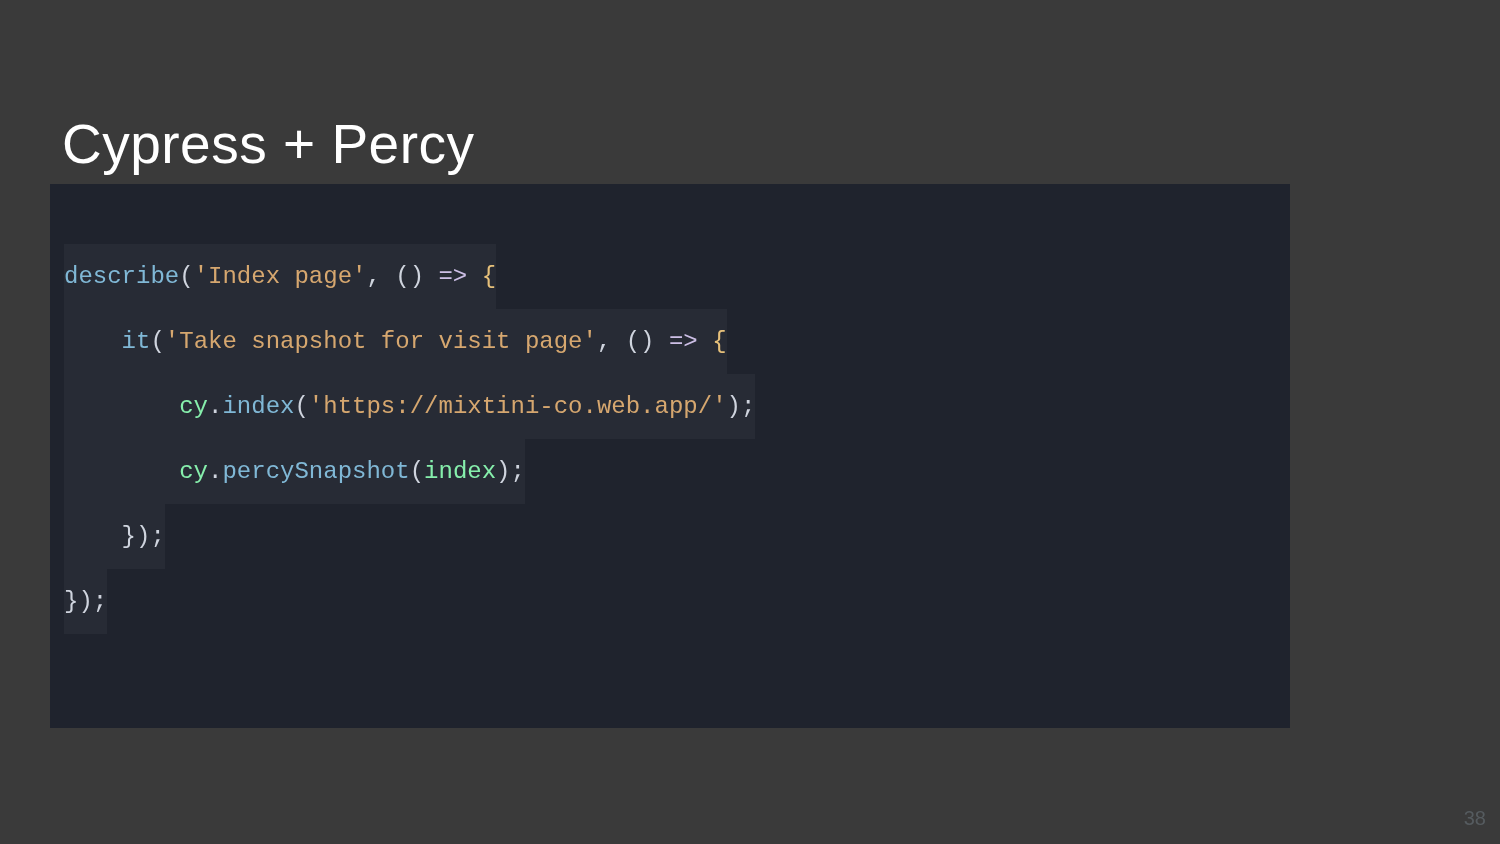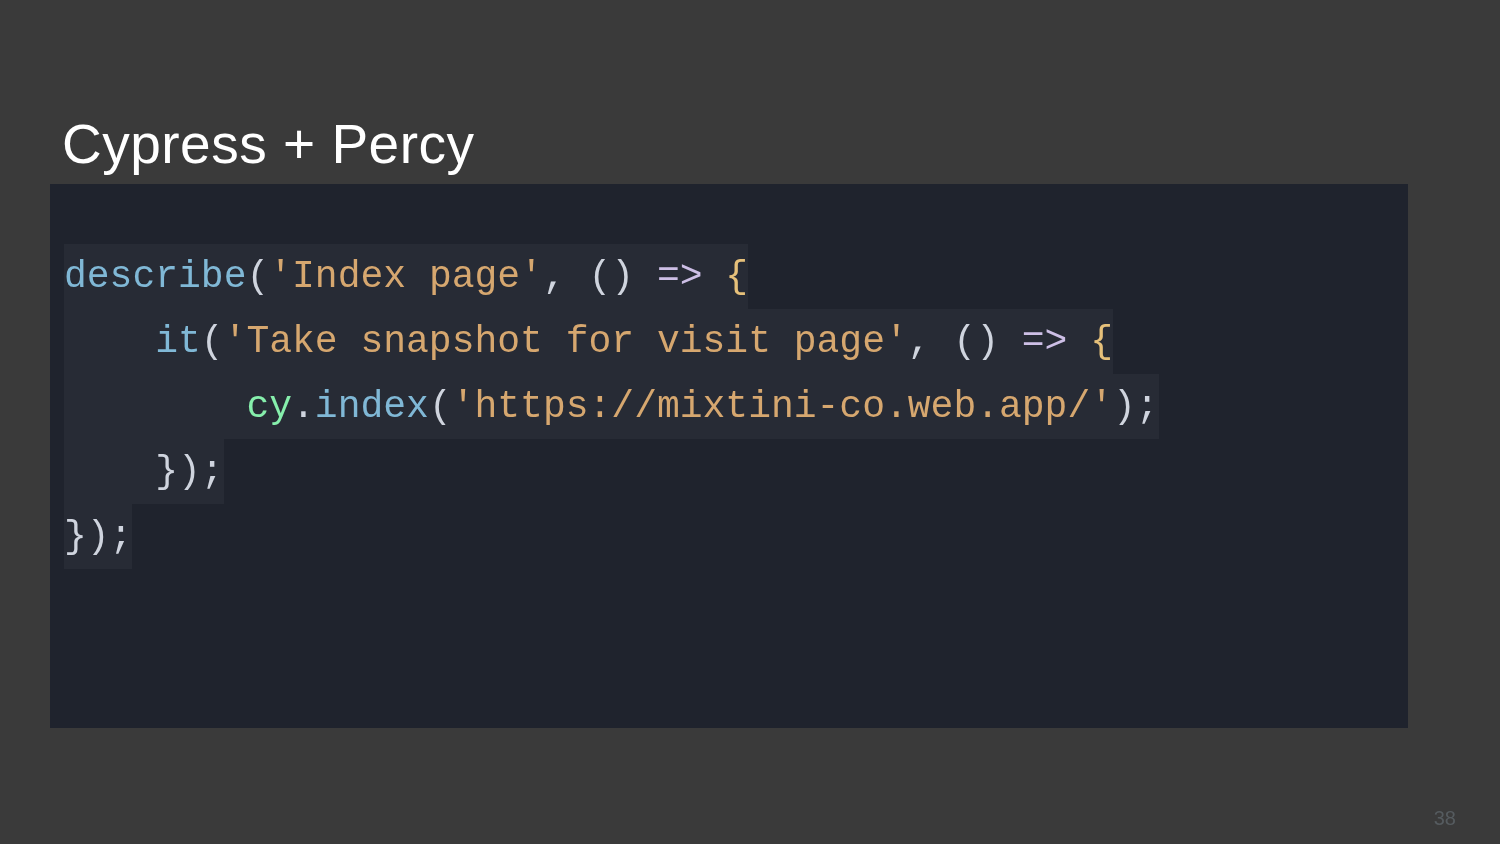--- a/index.html
+++ b/index.html
@@ -24,27 +24,27 @@
     font-size: 55px;
     color: #ffffff;
     font-weight: 400;
     letter-spacing: 0.5px;
     margin-top: 20px;
   }
   .code-block {
     position: absolute;
     left: 50px;
     top: 184px;
-    width: 1358px;
+    width: 1240px;
     height: 544px;
     background: #1f232d;
     box-sizing: border-box;
     padding: 60px 14px 14px 14px;
     font-family: "Courier New", Courier, monospace;
-    font-size: 38px;
+    font-size: 24px;
     color: #ccd2dc;
   }
   .code-line {
     white-space: pre;
     line-height: 65px;
     height: 65px;
   }
   .row-bg {
     display: inline-block;
     background: #272b35;
@@ -52,41 +52,42 @@
   .tok-fn    { color: #80b8d6; }   
   .tok-str   { color: #d6a76f; }   
   .tok-punct { color: #cfd4de; }   
   .tok-op    { color: #cdbfe6; }   
   .tok-brace { color: #e6c07a; }   
   .tok-dot   { color: #cfd4de; }
   .tok-ident { color: #86efac; }
 
   .page-num {
     position: absolute;
-    right: 44px;
+    right: 14px;
     bottom: 14px;
     color: #555b5f;
     font-size: 20px;
   }
 </style>
 </head>
 <body>
 
 <div class="slide">
 
   <div class="title">Cypress + Percy</div>
 
   <div class="code-block">
 
     <div class="code-line"><span class="row-bg"><span class="tok-fn">describe</span><span class="tok-punct">(</span><span class="tok-str">'Index page'</span><span class="tok-punct">, () </span><span class="tok-op">=&gt;</span><span class="tok-punct"> </span><span class="tok-brace">{</span></span></div>
 
     <div class="code-line"><span class="row-bg"><span class="tok-punct">    </span><span class="tok-fn">it</span><span class="tok-punct">(</span><span class="tok-str">'Take snapshot for visit page'</span><span class="tok-punct">, () </span><span class="tok-op">=&gt;</span><span class="tok-punct"> </span><span class="tok-brace">{</span></span></div>
 
     <div class="code-line"><span class="row-bg"><span class="tok-punct">        </span><span class="tok-ident">cy</span><span class="tok-dot">.</span><span class="tok-fn">index</span><span class="tok-punct">(</span><span class="tok-str">'https://mixtini-co.web.app/'</span><span class="tok-punct">);</span></span></div>
 
+    <div class="code-line"><span class="row-bg"><span class="tok-punct">        </span><span class="tok-ident">cy</span><span class="tok-dot">.</span><span class="tok-fn">percySnapshot</span><span class="tok-punct">(</span><span class="tok-ident">index</span><span class="tok-punct">);</span></span></div>
 
     <div class="code-line"><span class="row-bg"><span class="tok-punct">    </span><span class="tok-punct">});</span></span></div>
 
     <div class="code-line"><span class="row-bg"><span class="tok-punct">});</span></span></div>
 
   </div>
 
   <div class="page-num">38</div>
 
 </div>

